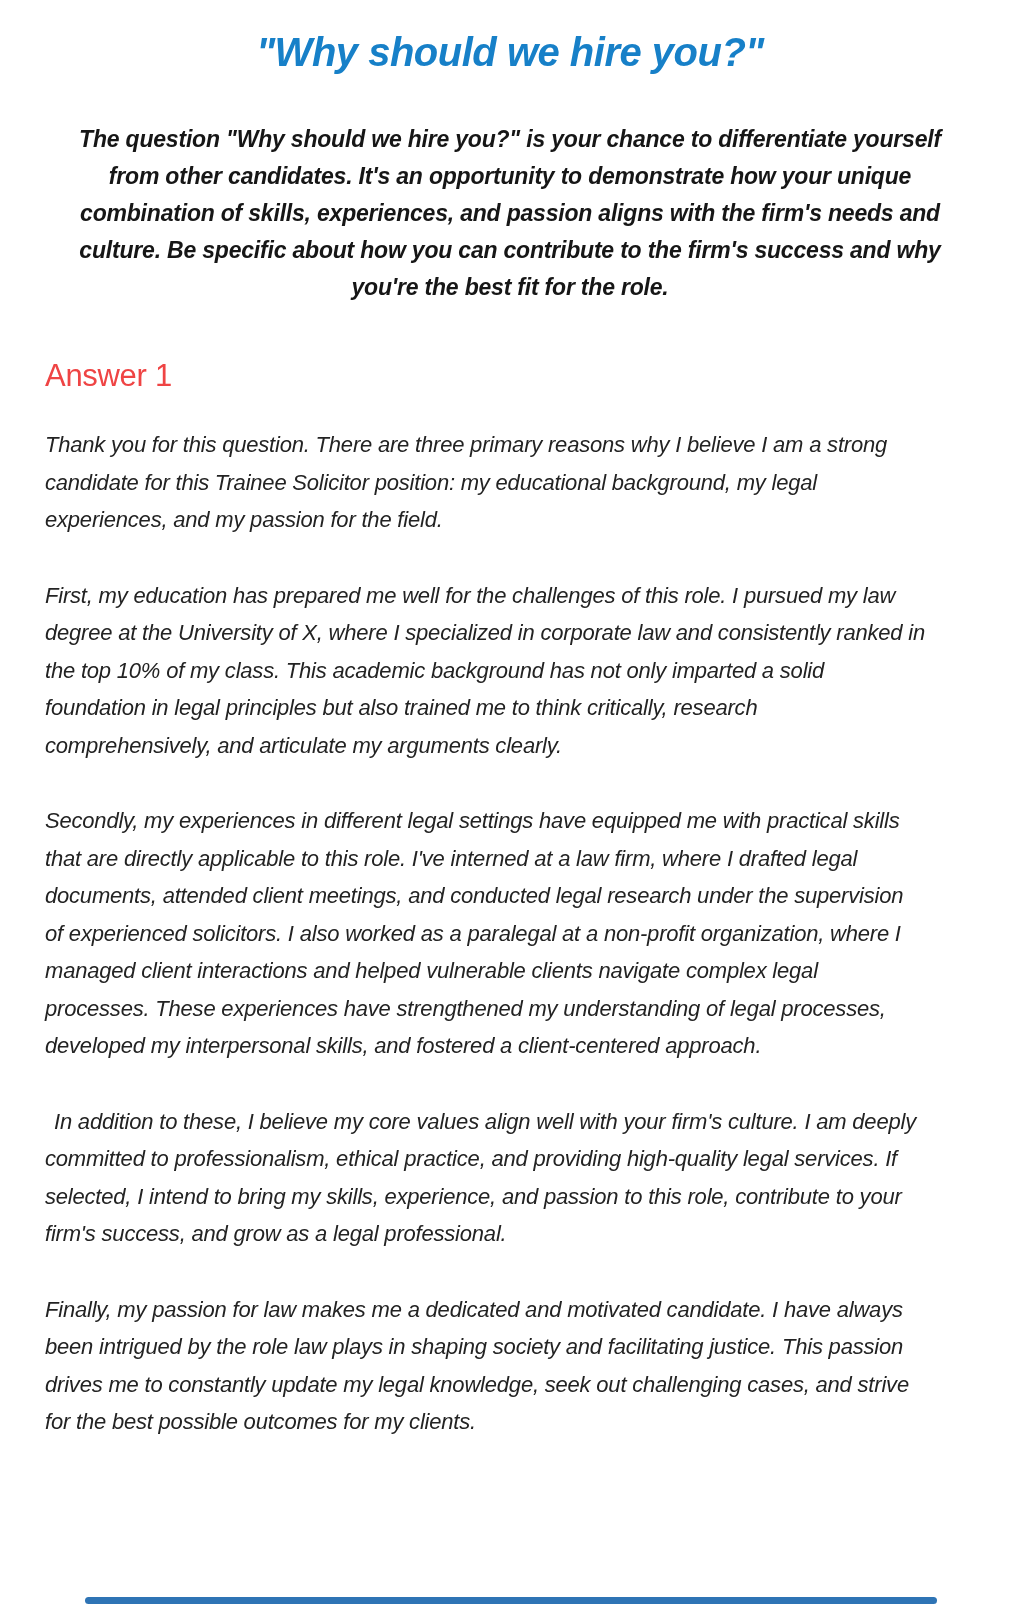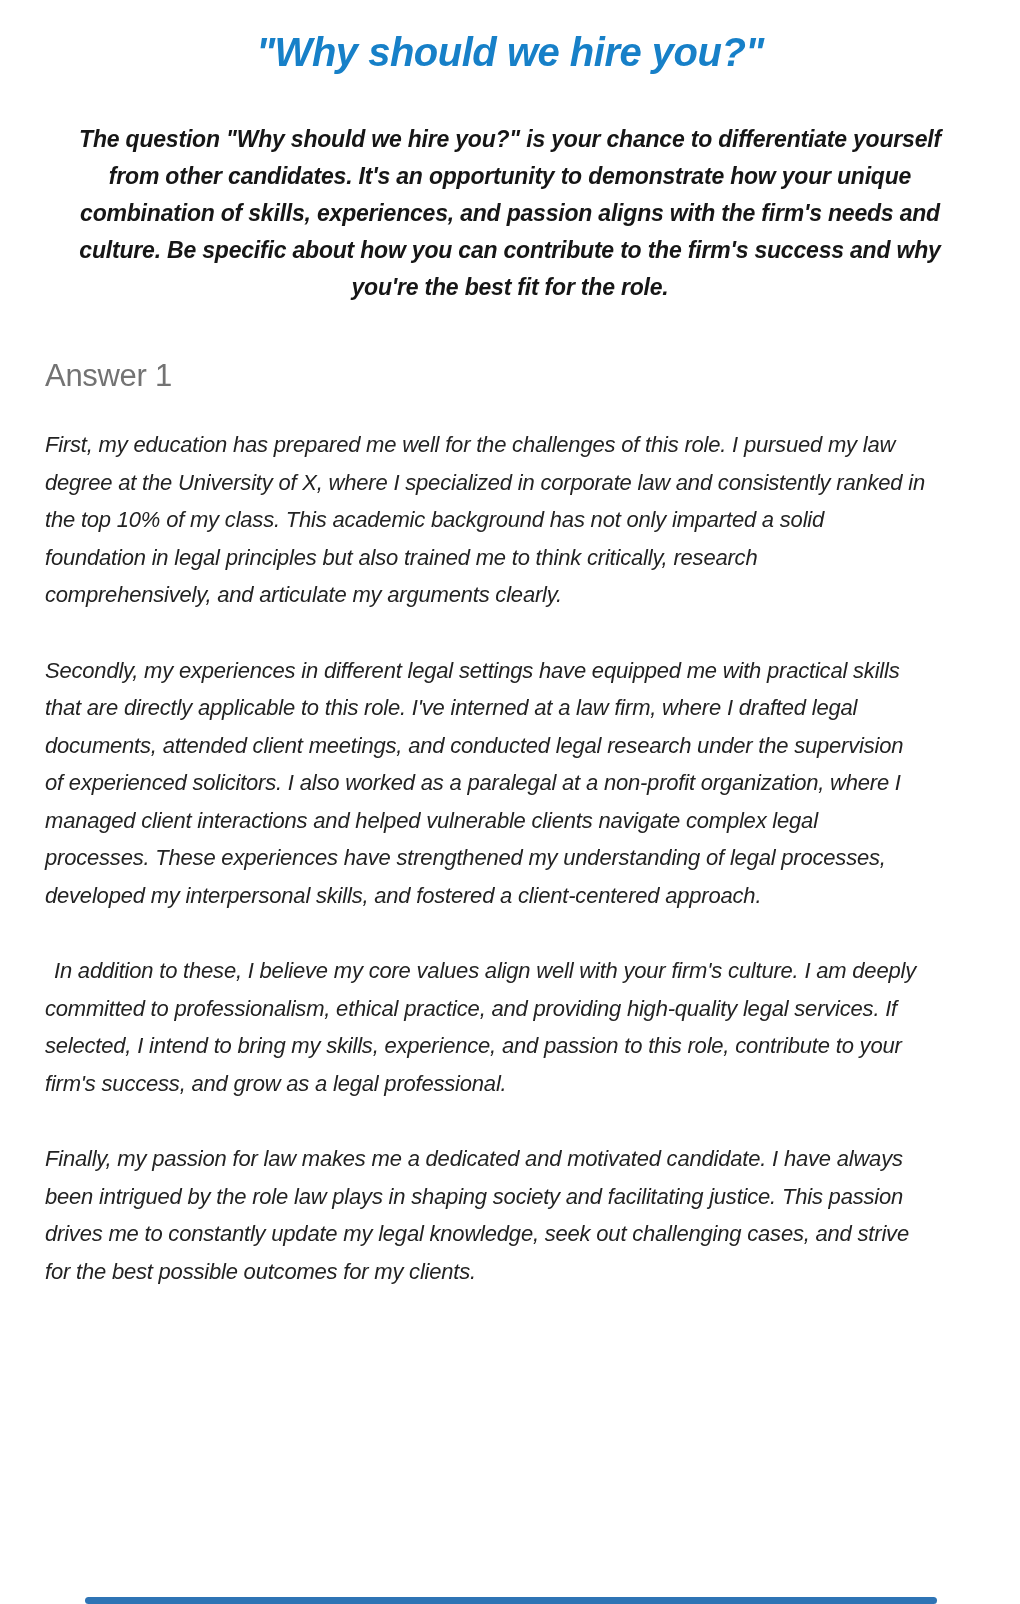--- a/index.html
+++ b/index.html
@@ -36,21 +36,21 @@
     font-size: 23px;
     line-height: 37px;
     letter-spacing: -0.2px;
     color: #161616;
   }
   .answer-heading {
     margin: 52px 0 0 0;
     font-size: 31px;
     font-weight: 400;
     letter-spacing: -0.3px;
-    color: #737373;
+    color: #ef4444;
   }
   .body-copy {
     margin-top: 32px;
   }
   .para {
     margin: 0 0 38px 0;
     max-width: 880px;
     font-style: italic;
     font-size: 22px;
     line-height: 37.5px;
@@ -75,20 +75,21 @@
 
 <div class="page">
 
   <h1 class="doc-title">"Why should we hire you?"</h1>
 
   <p class="intro">The question "Why should we hire you?" is your chance to differentiate yourself from other candidates. It's an opportunity to demonstrate how your unique combination of skills, experiences, and passion aligns with the firm's needs and culture. Be specific about how you can contribute to the firm's success and why you're the best fit for the role.</p>
 
   <h2 class="answer-heading">Answer 1</h2>
 
   <div class="body-copy">
+    <p class="para">Thank you for this question. There are three primary reasons why I believe I am a strong candidate for this Trainee Solicitor position: my educational background, my legal experiences, and my passion for the field.</p>
     <p class="para">First, my education has prepared me well for the challenges of this role. I pursued my law degree at the University of X, where I specialized in corporate law and consistently ranked in the top 10% of my class. This academic background has not only imparted a solid foundation in legal principles but also trained me to think critically, research comprehensively, and articulate my arguments clearly.</p>
     <p class="para">Secondly, my experiences in different legal settings have equipped me with practical skills that are directly applicable to this role. I've interned at a law firm, where I drafted legal documents, attended client meetings, and conducted legal research under the supervision of experienced solicitors. I also worked as a paralegal at a non-profit organization, where I managed client interactions and helped vulnerable clients navigate complex legal processes. These experiences have strengthened my understanding of legal processes, developed my interpersonal skills, and fostered a client-centered approach.</p>
     <p class="para indented">In addition to these, I believe my core values align well with your firm's culture. I am deeply committed to professionalism, ethical practice, and providing high-quality legal services. If selected, I intend to bring my skills, experience, and passion to this role, contribute to your firm's success, and grow as a legal professional.</p>
     <p class="para">Finally, my passion for law makes me a dedicated and motivated candidate. I have always been intrigued by the role law plays in shaping society and facilitating justice. This passion drives me to constantly update my legal knowledge, seek out challenging cases, and strive for the best possible outcomes for my clients.</p>
   </div>
 
   <div class="bottom-bar"></div>
 
 </div>
 

